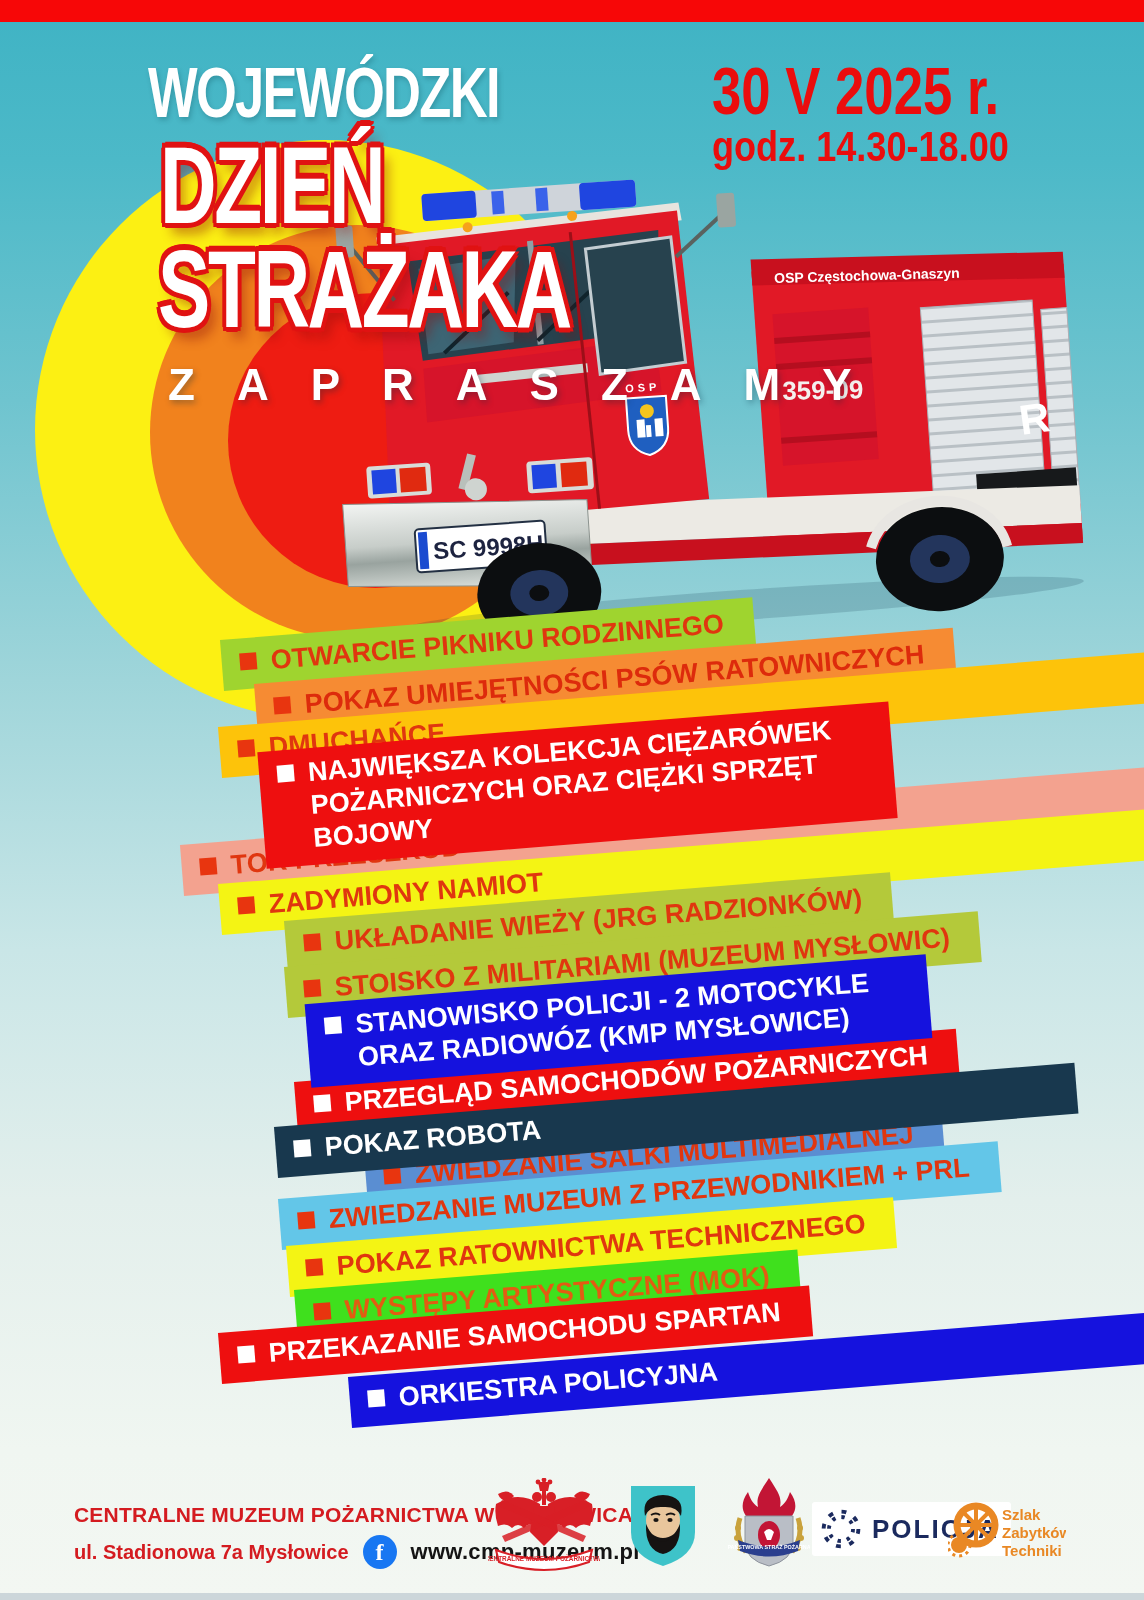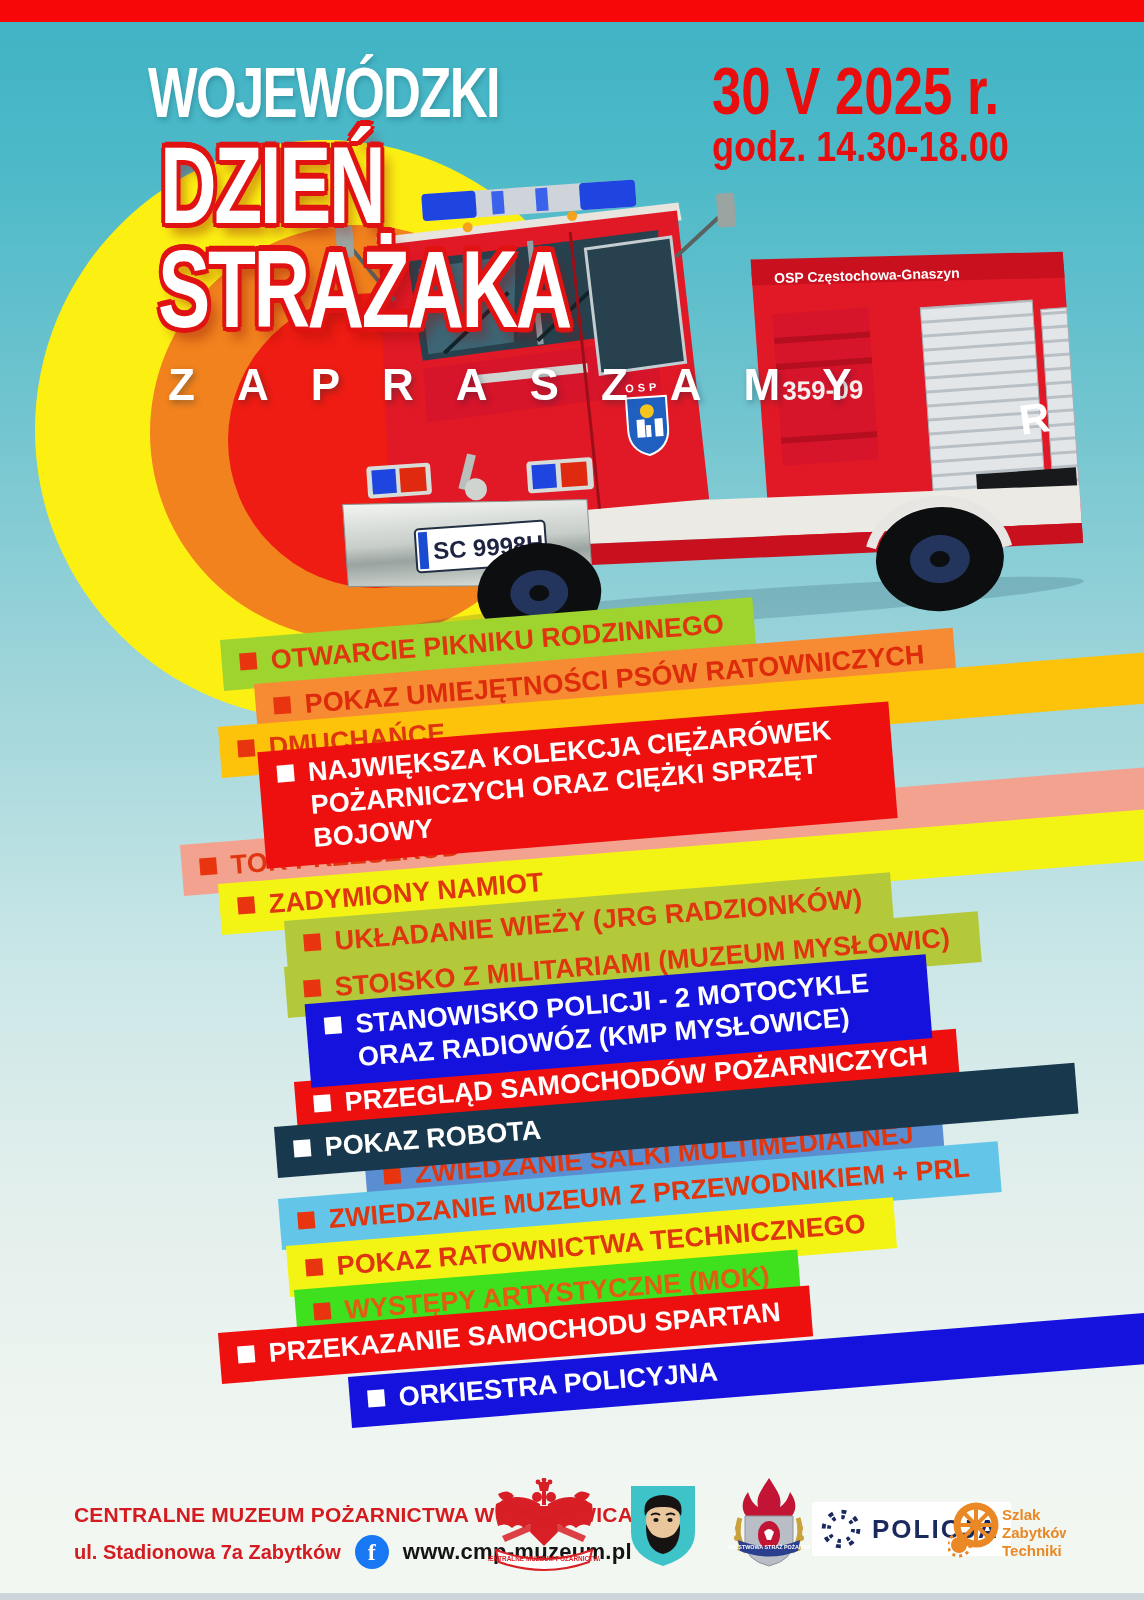--- a/index.html
+++ b/index.html
@@ -274,21 +274,21 @@
       </div>
       <div class="banner b17" style="background: rgb(21, 18, 222); color: rgb(255, 255, 255);">
         <span class="bullet" style="background: rgb(255, 255, 255);"></span>
         <div class="btxt">ORKIESTRA POLICYJNA</div>
       </div>
     </div>
 
   <div class="footer-text">
     <div class="museum-name">CENTRALNE MUZEUM POŻARNICTWA W MYSŁOWICACH</div>
     <div class="addr-row">
-      <span class="addr">ul. Stadionowa 7a Zabytków</span>
+      <span class="addr">ul. Stadionowa 7a Mysłowice</span>
       <span class="fb">f</span>
       <span class="site">www.cmp-muzeum.pl</span>
     </div>
   </div>
   <div class="bottombar"></div>
 
   <svg class="logo lg-museum" width="112" height="98" viewBox="0 0 112 98">
     <g fill="#d81f26">
       <path d="M50,4 h12 l-2,9 h-8 z"></path>
         <circle cx="50" cy="4" r="2.4"></circle>

